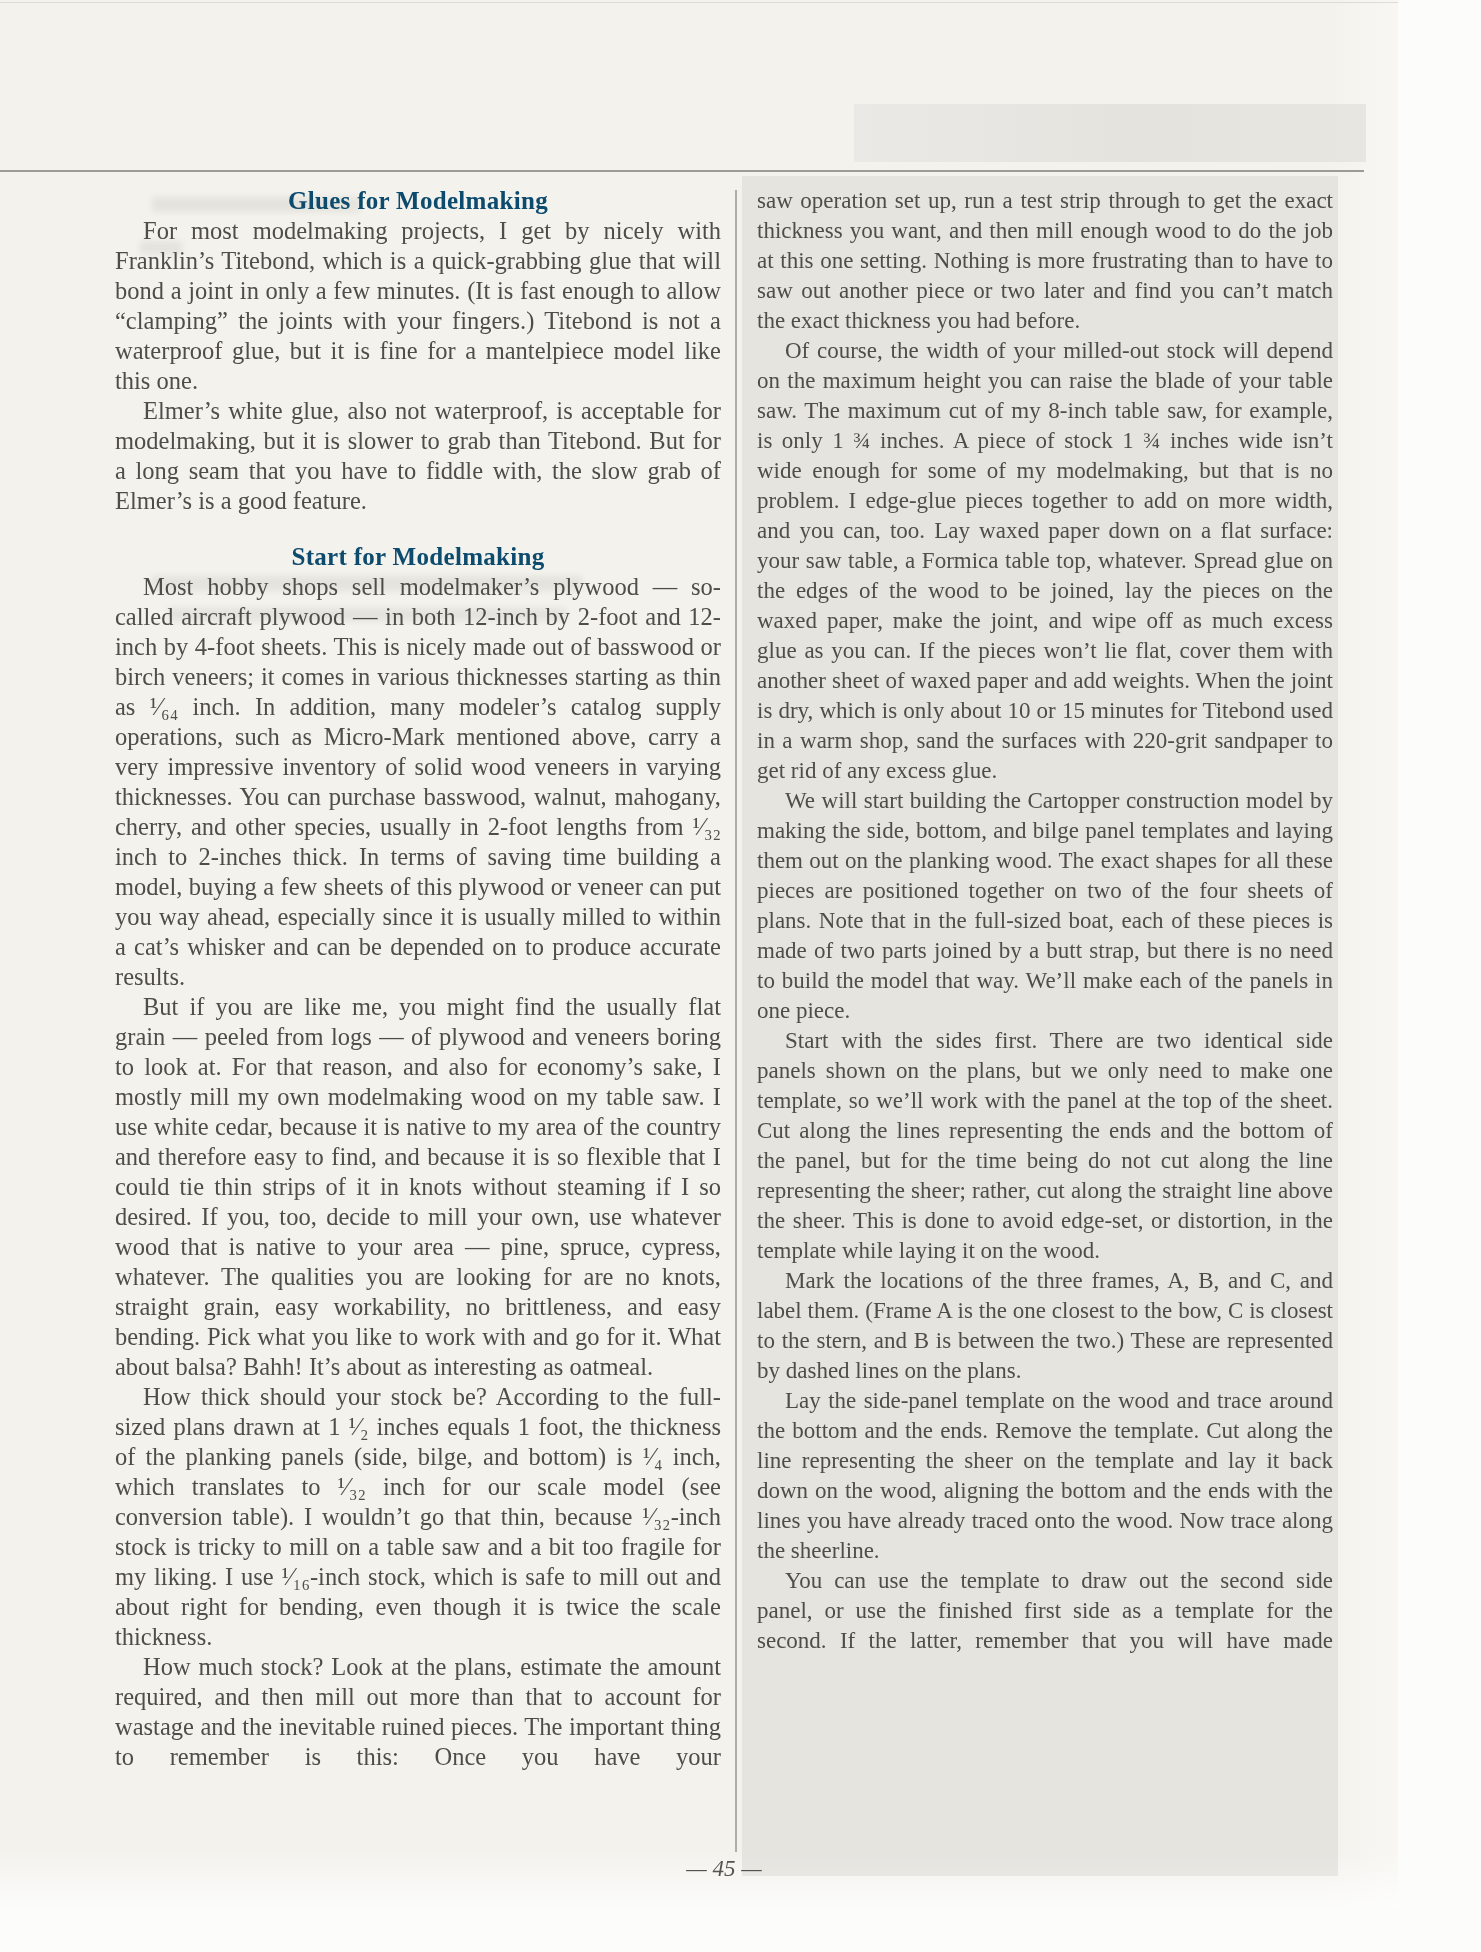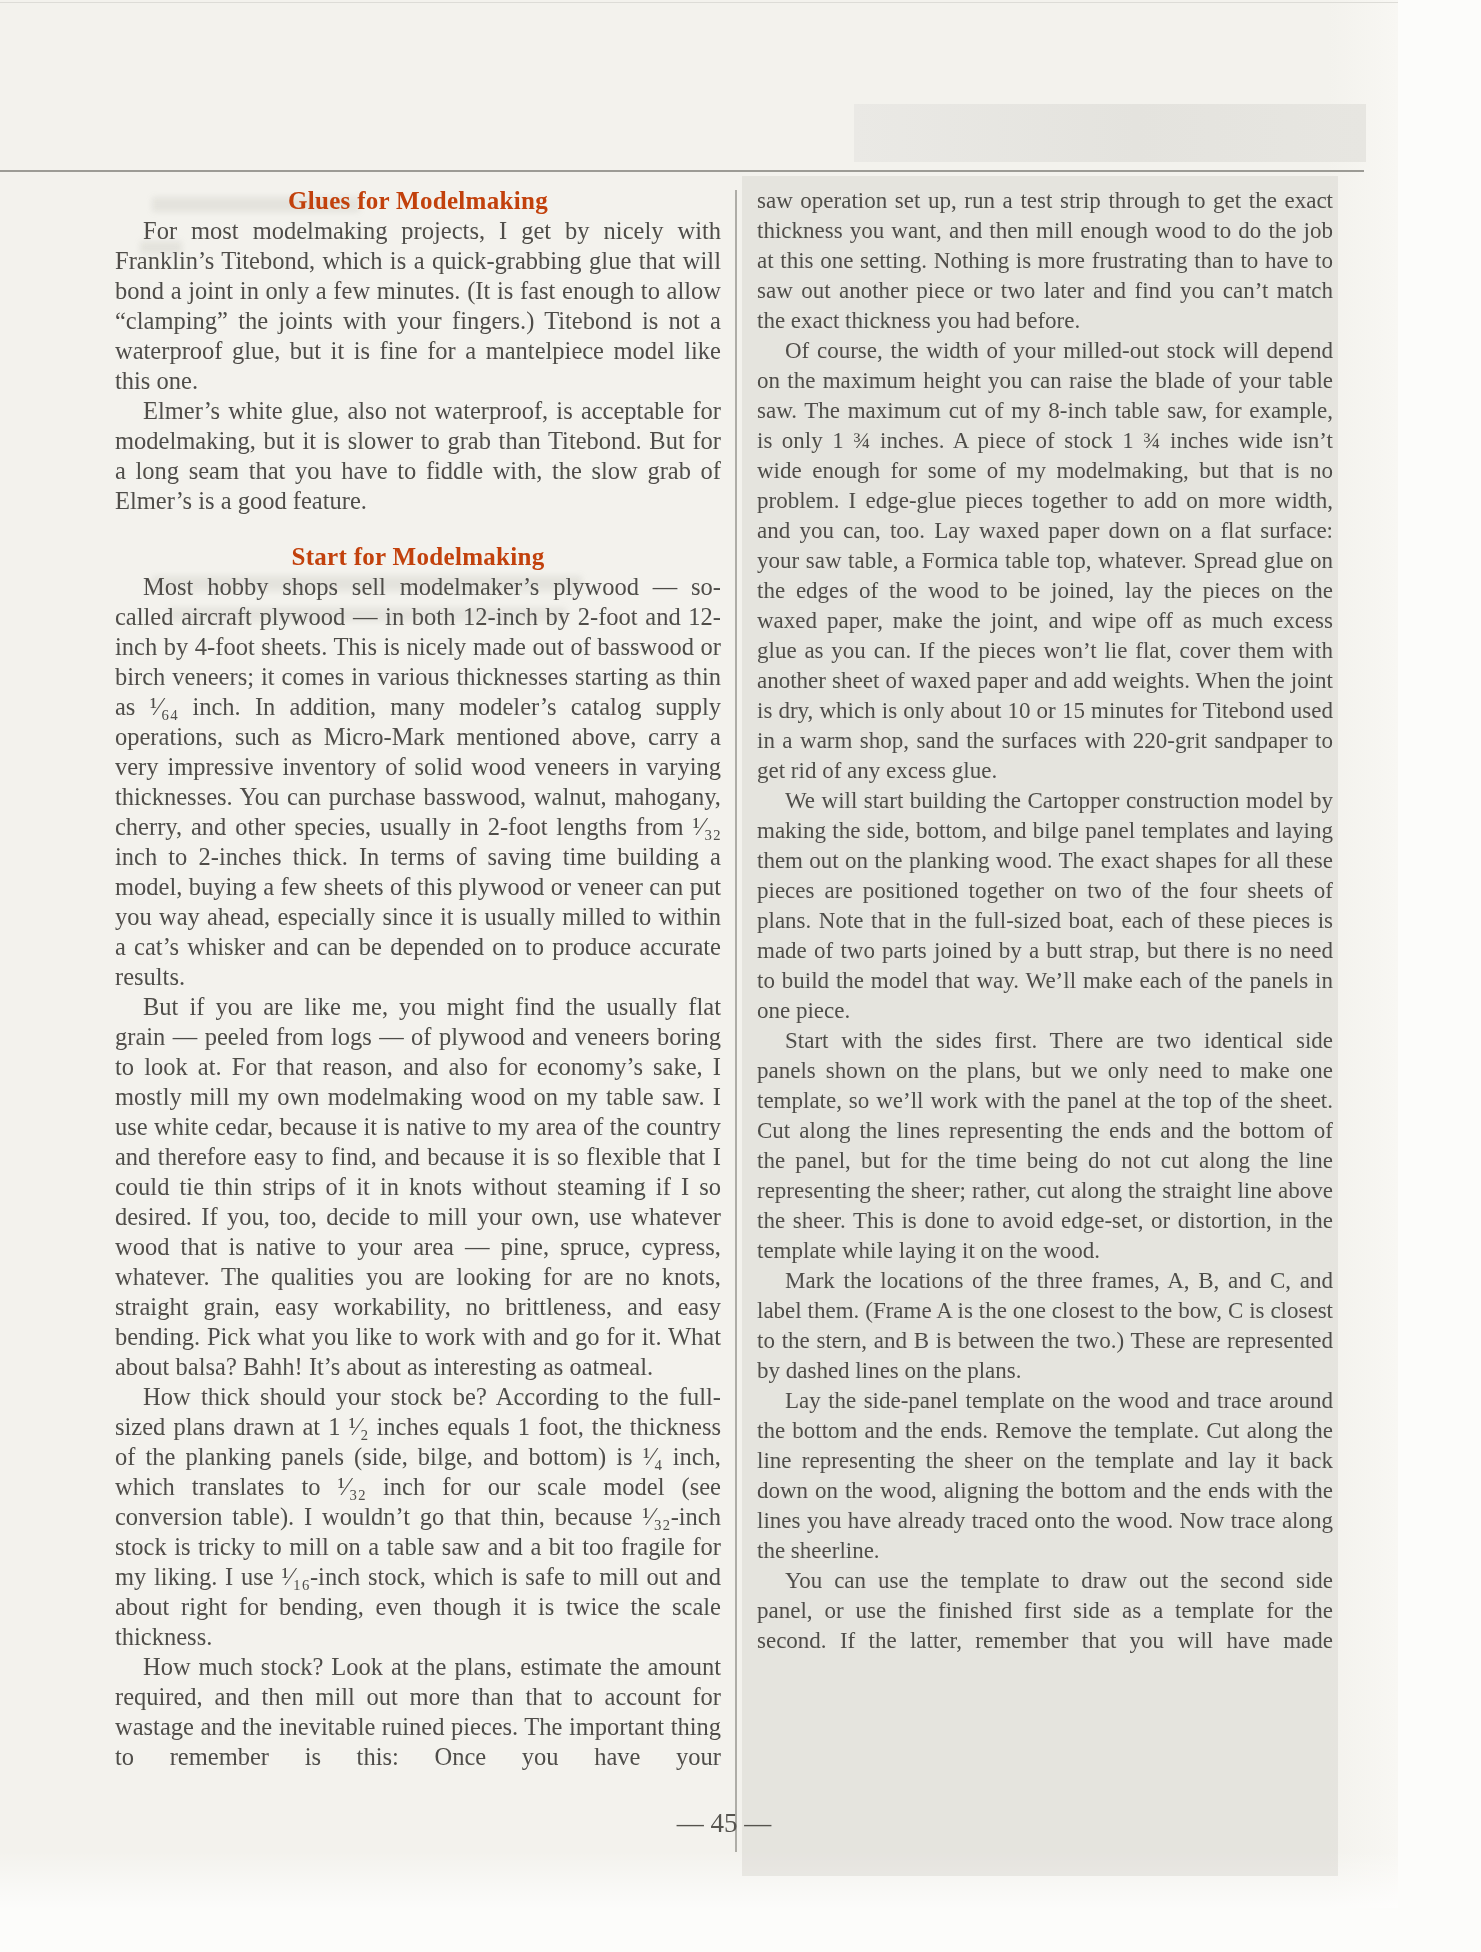--- a/index.html
+++ b/index.html
@@ -89,31 +89,32 @@
   }
   .col p.noindent { text-indent: 0; }
   .col p.cont { text-align-last: justify; }
 
   .col h2 {
     margin: 26px 0 0 0;
     font-size: 25px;
     line-height: 30px;
     font-weight: 700;
     text-align: center;
-    color: #c2410c;
+    color: #0c4a6e;
     letter-spacing: 0.3px;
   }
   .col h2.first { margin-top: 0; }
 
   .page-number {
     position: absolute;
-    left: 115px; top: 1808px;
+    left: 115px; top: 1856px;
     width: 1218px;
     text-align: center;
-    font-size: 27px;
+    font-style: italic;
+    font-size: 23px;
     color: #55534e;
   }
 </style>
 </head>
 <body>
 
 <div class="page">
   <div class="paper"></div>
   <div class="top-edge-line"></div>
   <div class="header-ghost-rect"></div>

